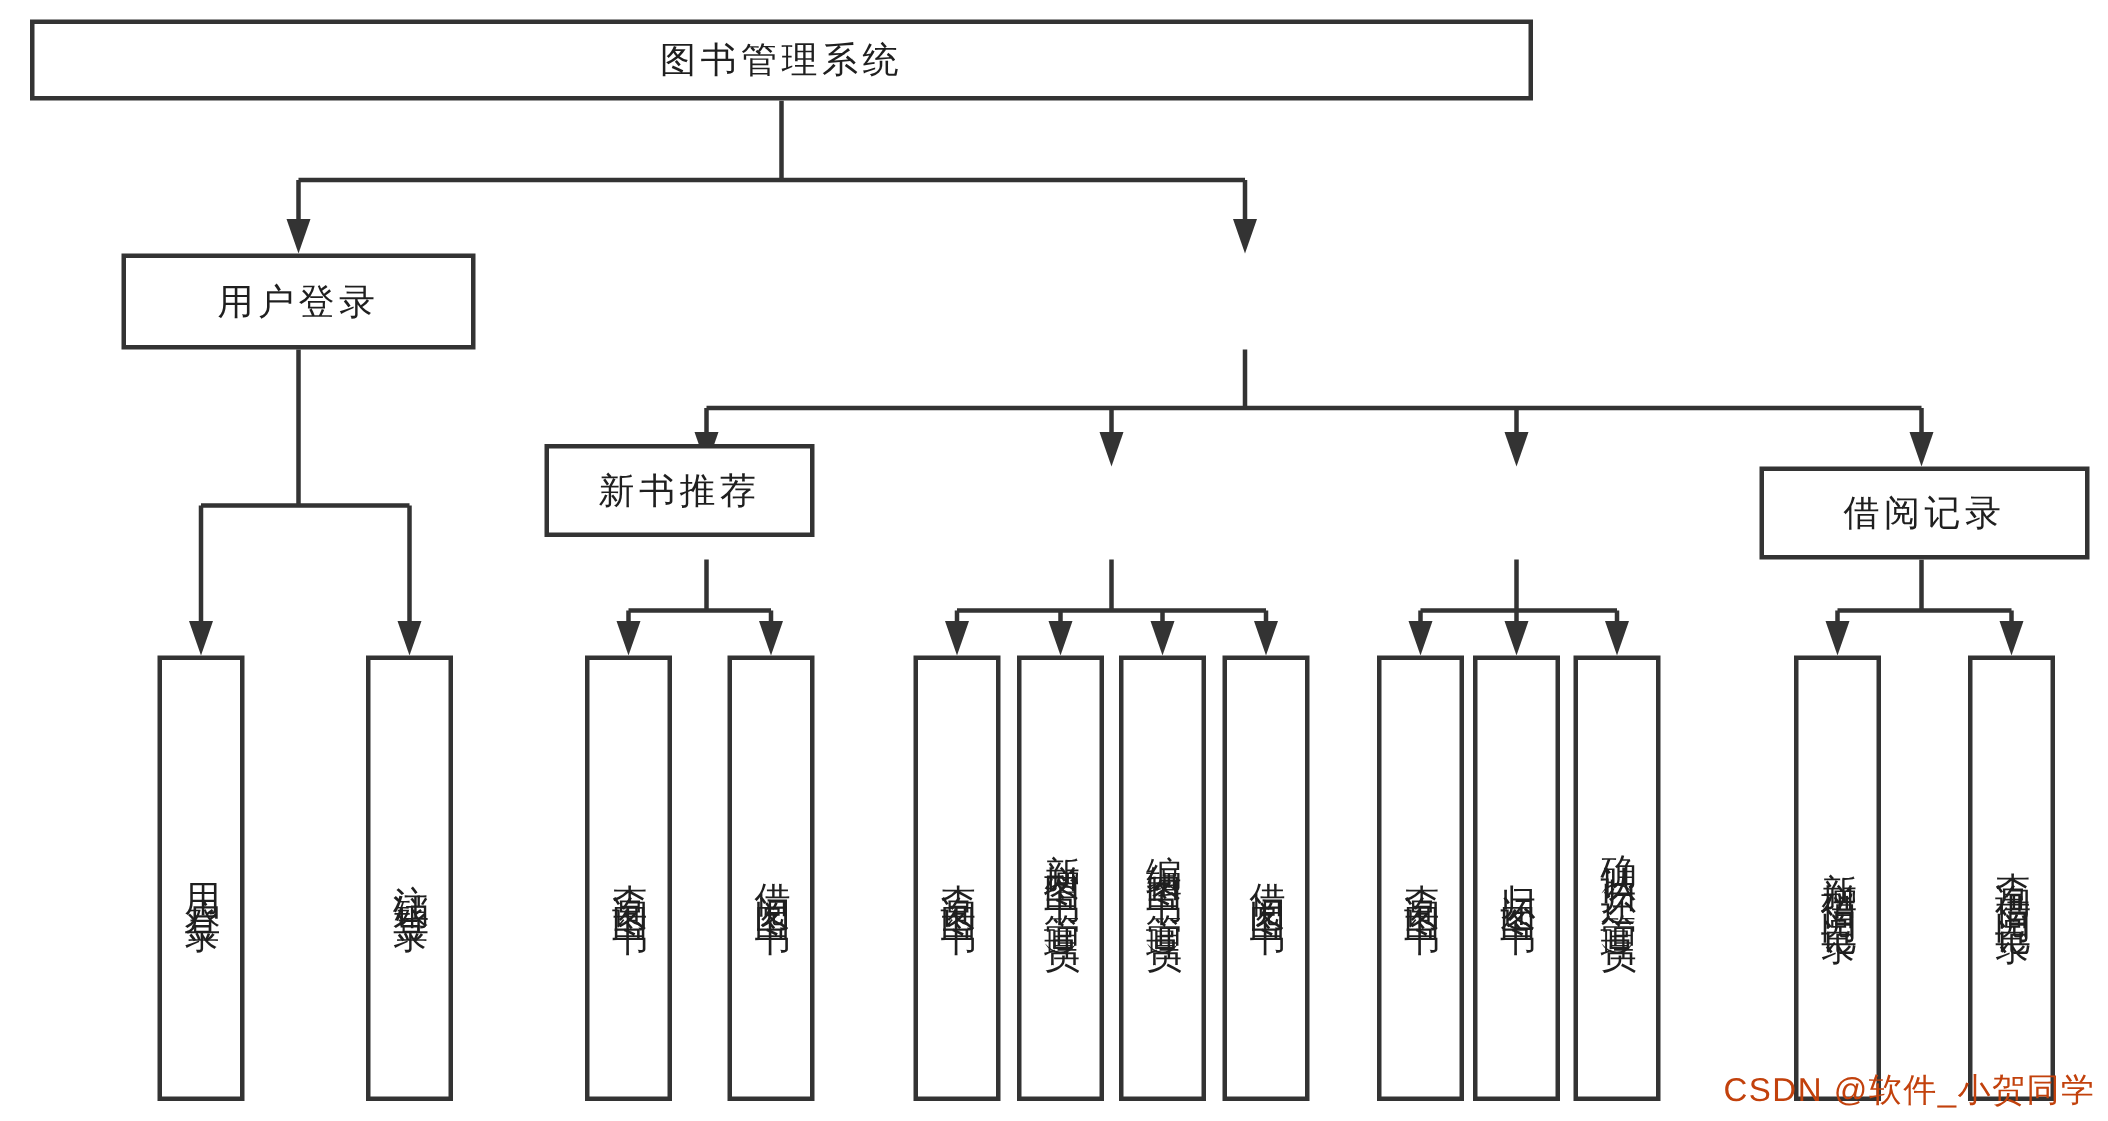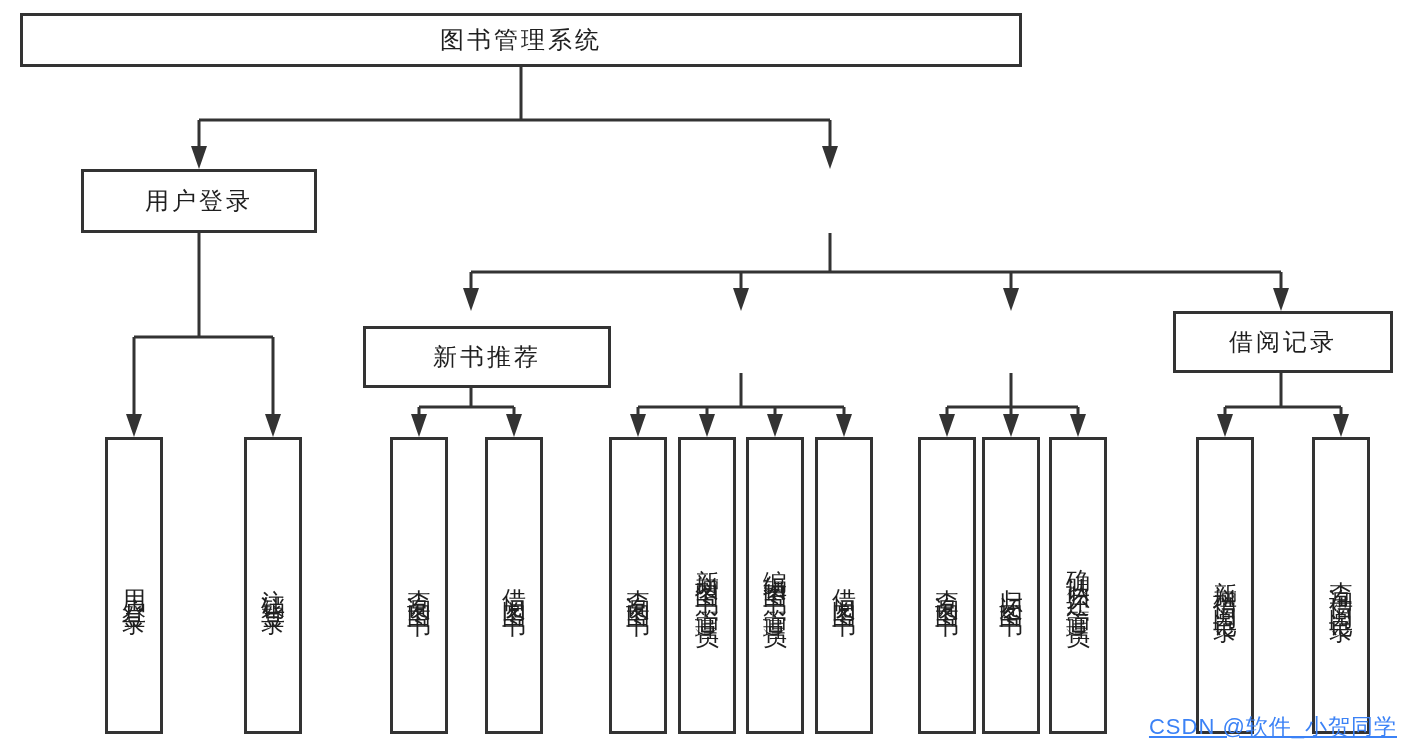--- a/index.html
+++ b/index.html
@@ -21,21 +21,21 @@
     top:437px;width:58px;height:297px;
     display:flex;align-items:center;justify-content:center;
     color:#1f1f1f;font-size:24px;
   }
   .vbox span{
     writing-mode:vertical-rl;text-orientation:mixed;
     letter-spacing:8px;line-height:1;white-space:nowrap;
   }
   .watermark{
     position:absolute;z-index:3;right:8px;top:712px;
-    font-size:22px;color:#3b82f6;letter-spacing:1px;white-space:nowrap;text-decoration:underline;
+    font-size:22px;color:#c2410c;letter-spacing:1px;white-space:nowrap;
   }
 </style>
 </head>
 <body>
 
 <div id="stage">
 
   <svg class="connectors" width="1405" height="747" viewBox="0 0 1405 747">
     <g stroke="#333333" stroke-width="3" fill="none">
 
@@ -81,21 +81,21 @@
   </svg>
 
   <div class="hbox" style="left:20px;top:13px;width:1002px;height:54px">
     <span>图书管理系统</span>
   </div>
 
   <div class="hbox" style="left:81px;top:169px;width:236px;height:64px">
     <span>用户登录</span>
   </div>
 
-  <div class="hbox" style="left:363px;top:326px;width:248px;height:62px">
+  <div class="hbox" style="left:363px;top:296px;width:180px;height:62px">
     <span>新书推荐</span>
   </div>
   <div class="hbox" style="left:1173px;top:311px;width:220px;height:62px">
     <span>借阅记录</span>
   </div>
 
   <div class="vbox" style="left:105px">
     <span>用户登录</span>
   </div>
   <div class="vbox" style="left:244px">

